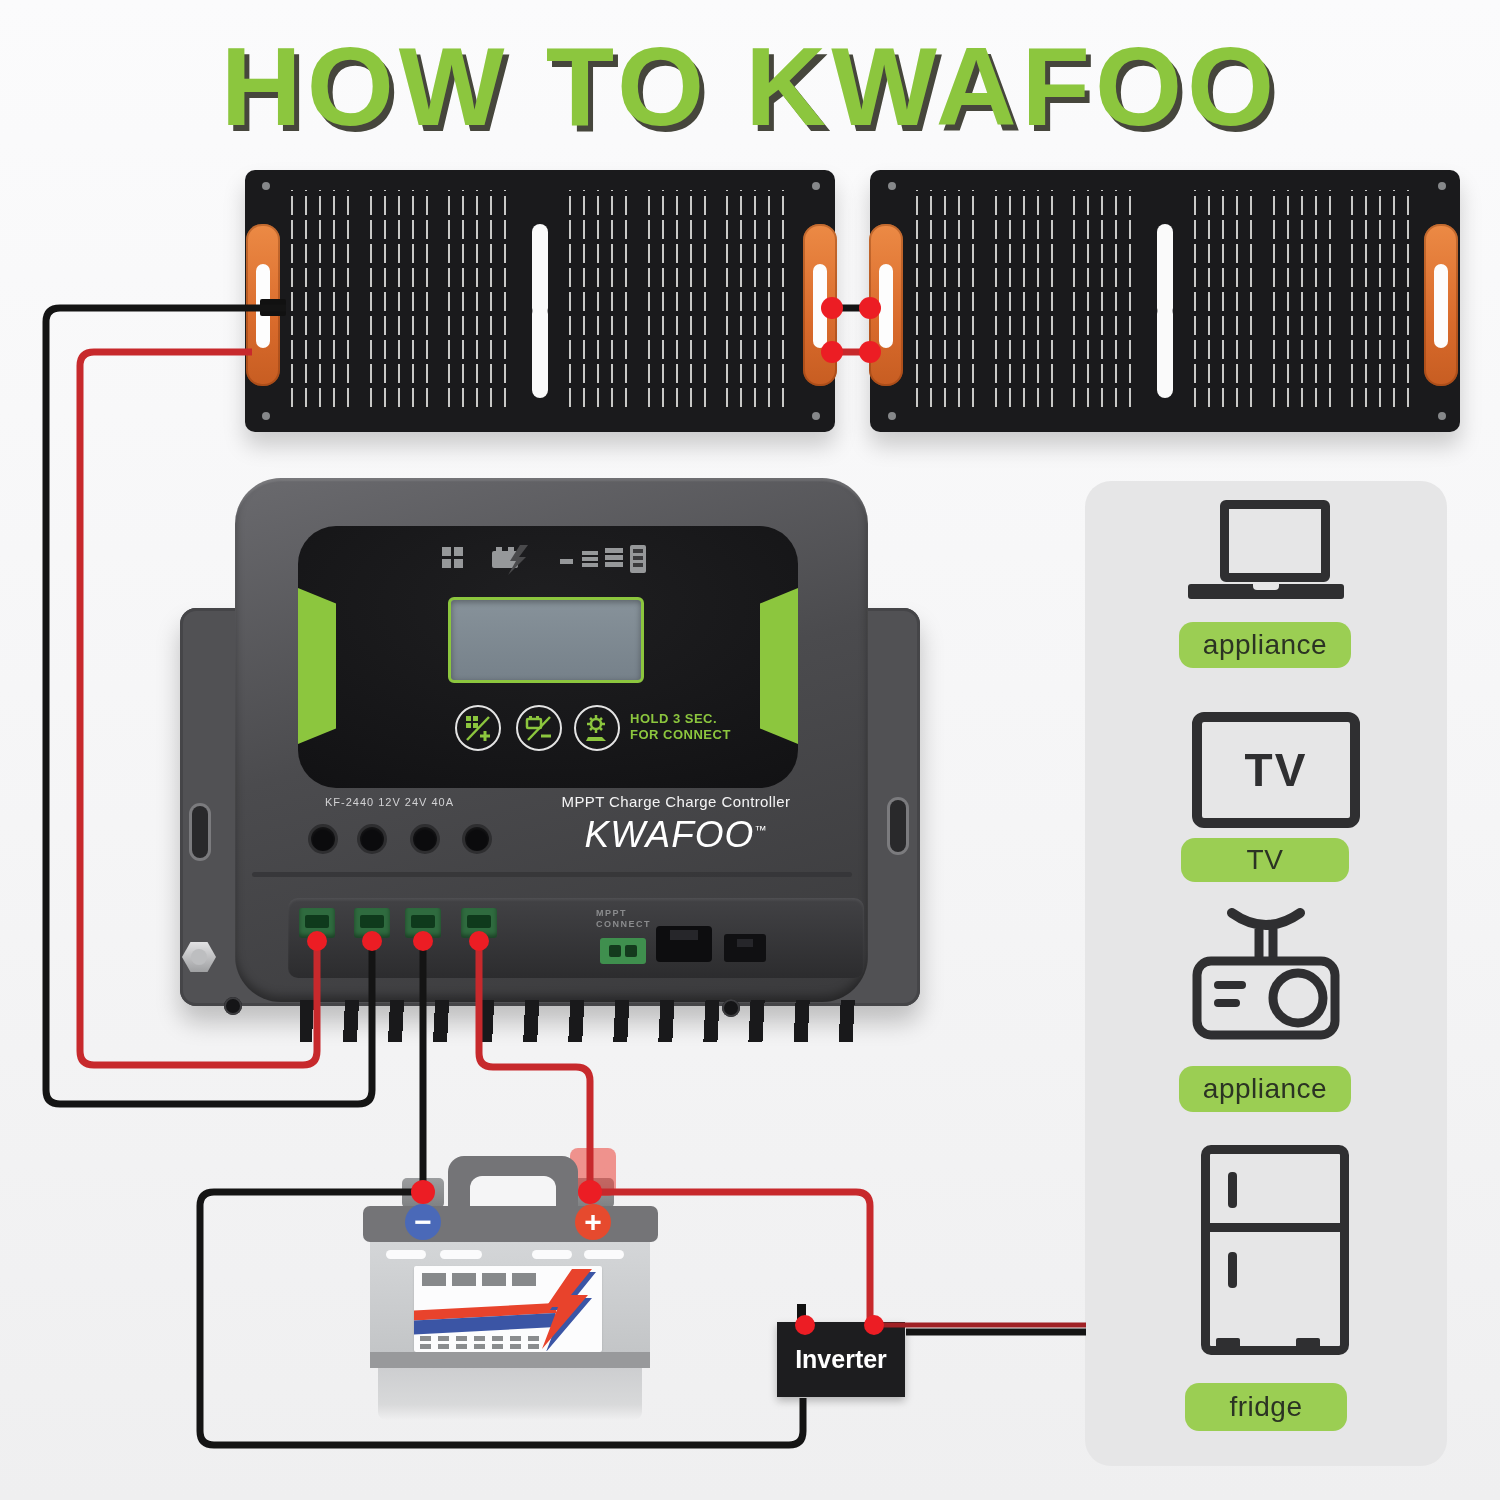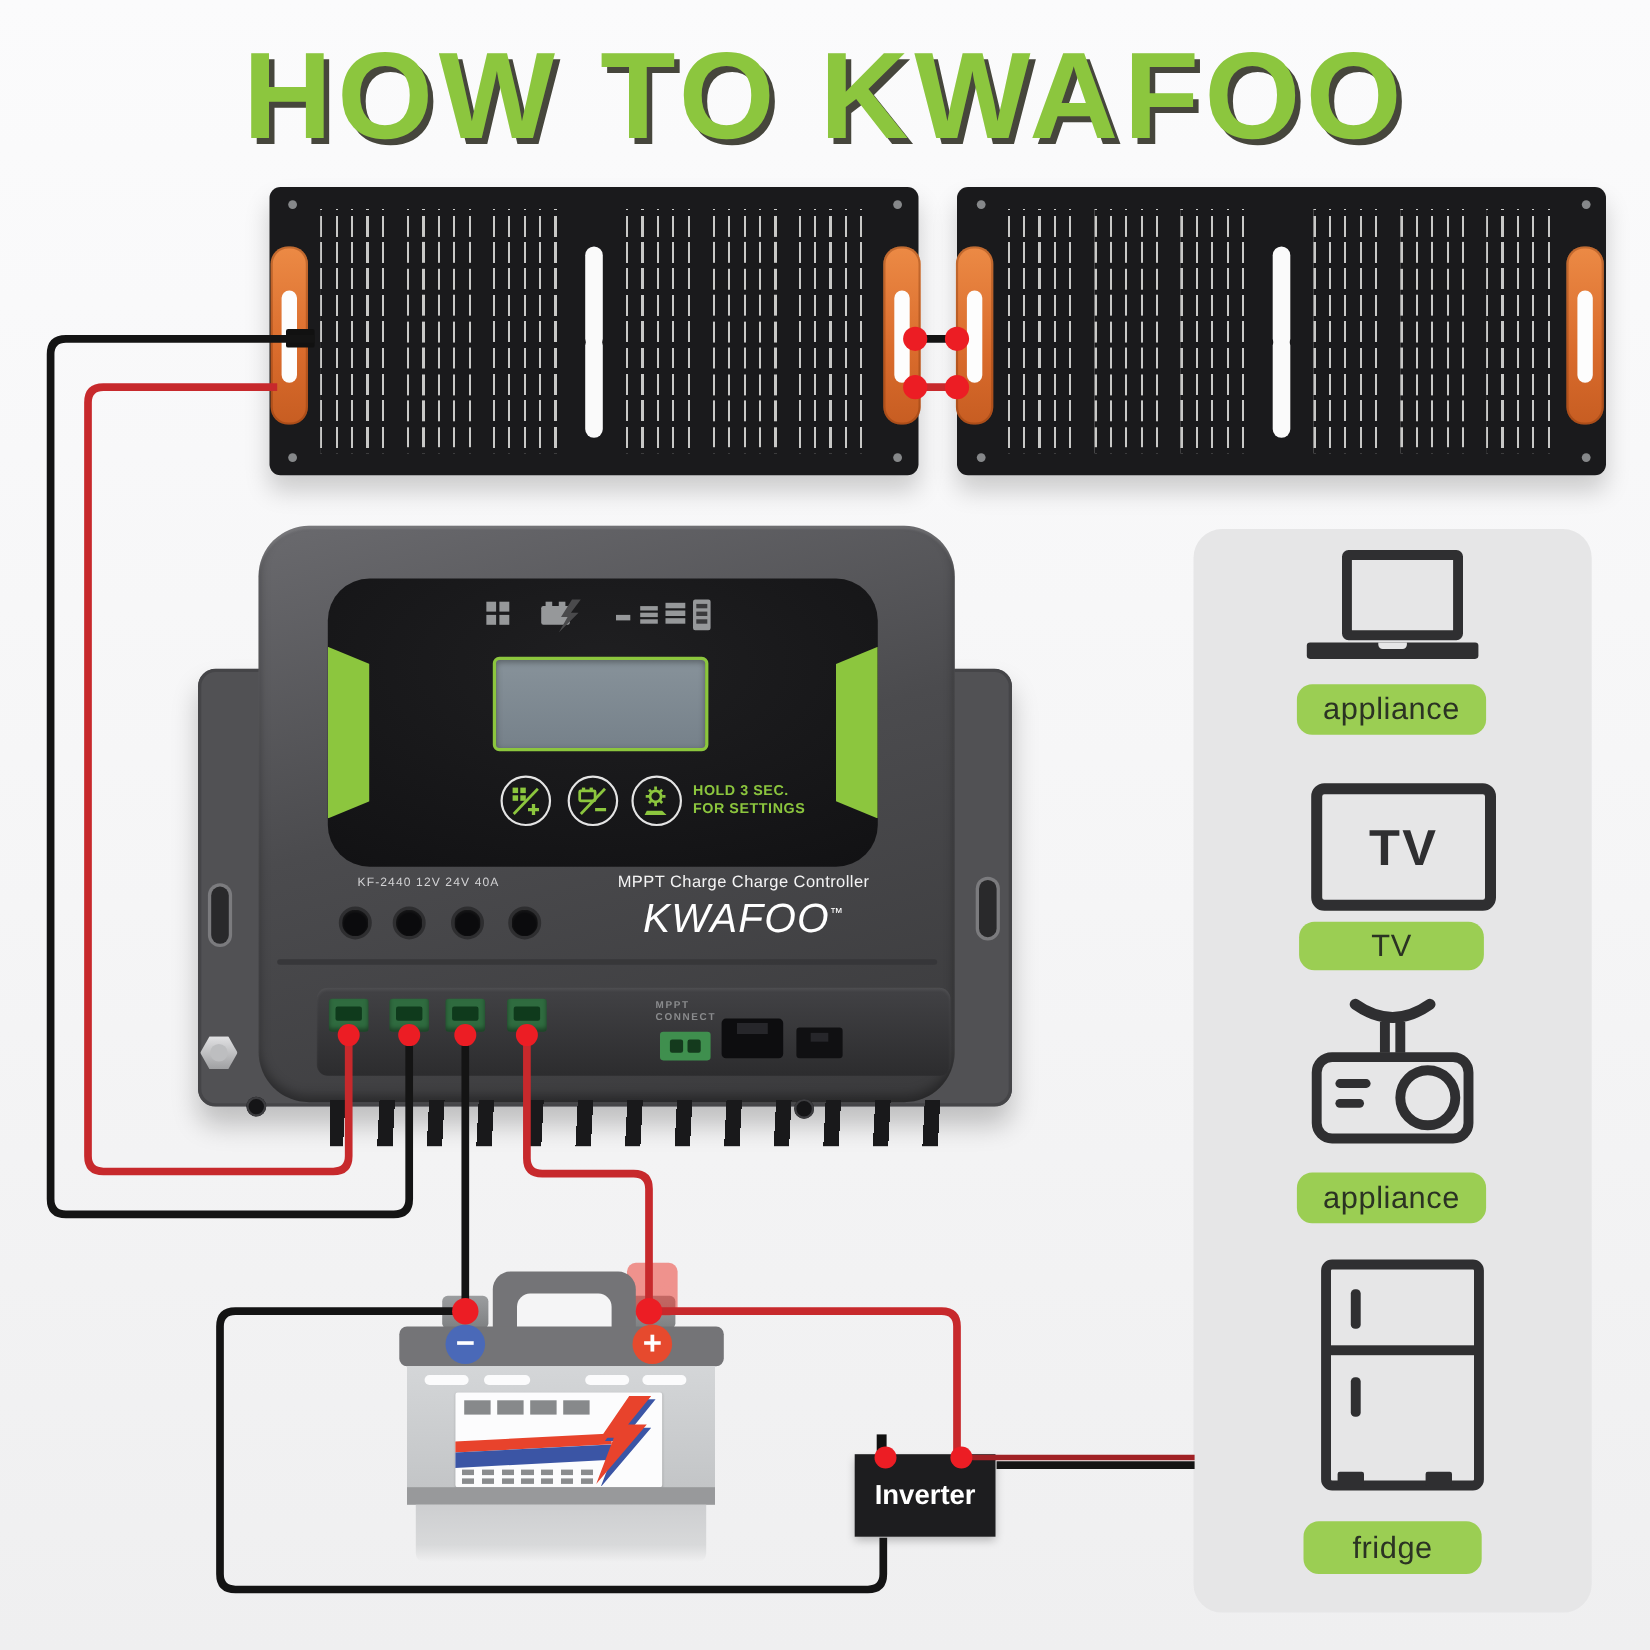--- a/index.html
+++ b/index.html
@@ -285,21 +285,21 @@
         <line x1="8" y1="5" x2="10" y2="7"></line>
           <line x1="18" y1="15" x2="20" y2="17"></line>
         <line x1="20" y1="5" x2="18" y2="7"></line>
           <line x1="10" y1="15" x2="8" y2="17"></line>
       </g>
       <path d="M6,24 h14 l4,4 h-20 z" fill="#8CC63E"></path>
     </svg>
   </div>
   <div class="abs" id="holdnote">
     <div>HOLD 3 SEC.</div>
-    <div>FOR SETTINGS</div>
+    <div>FOR CONNECT</div>
   </div>
 
   <div class="abs" id="model-text">KF-2440 12V 24V 40A</div>
   <div class="abs" id="brand-block">
     <div id="product-text">MPPT Charge Charge Controller</div>
     <div id="brand-text"><span>KWAFOO</span><sup>™</sup></div>
   </div>
   <div class="abs hole" style="left:308px;top:824px;"></div>
   <div class="abs hole" style="left:357px;top:824px;"></div>
   <div class="abs hole" style="left:410px;top:824px;"></div>

